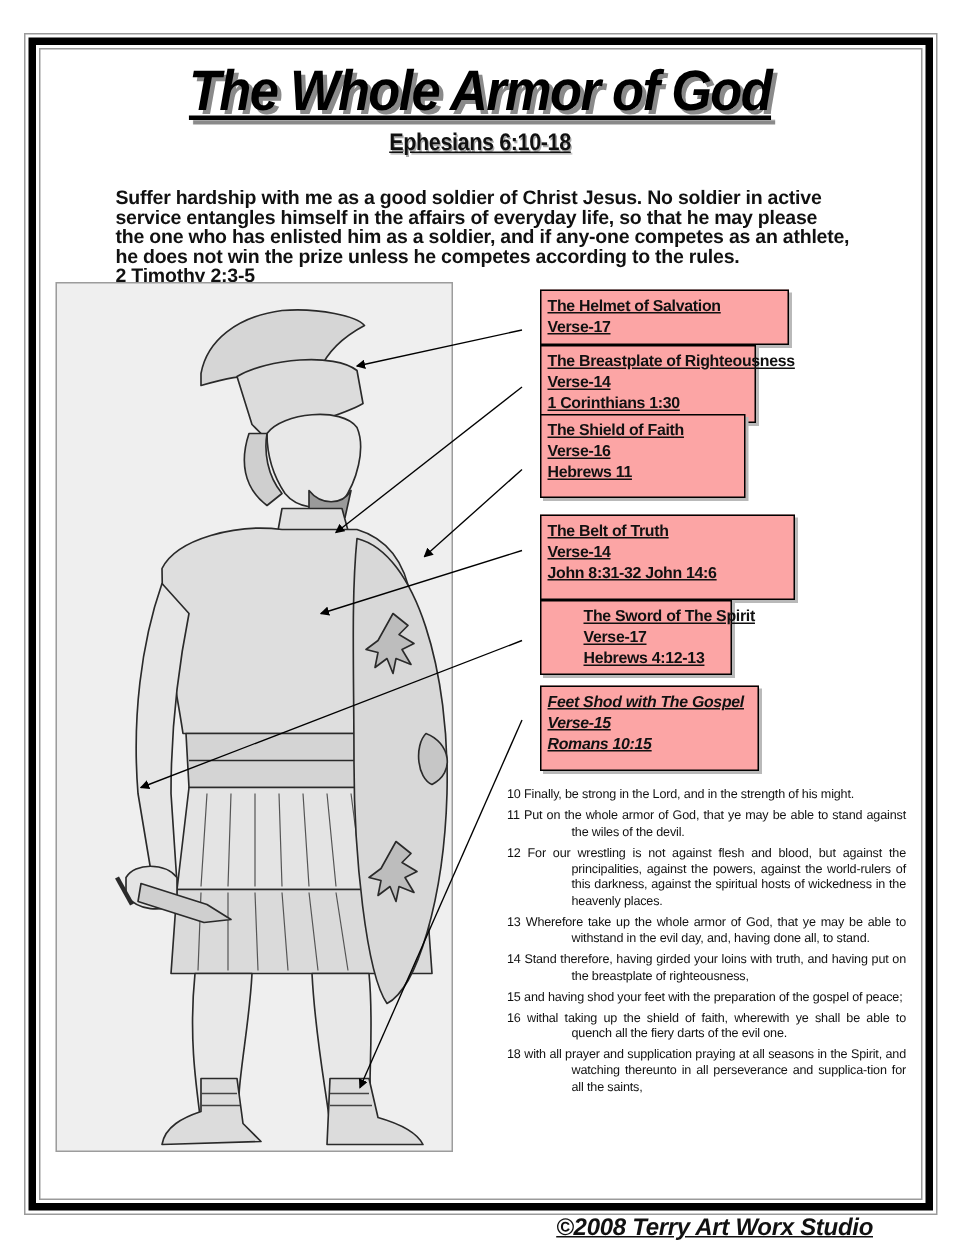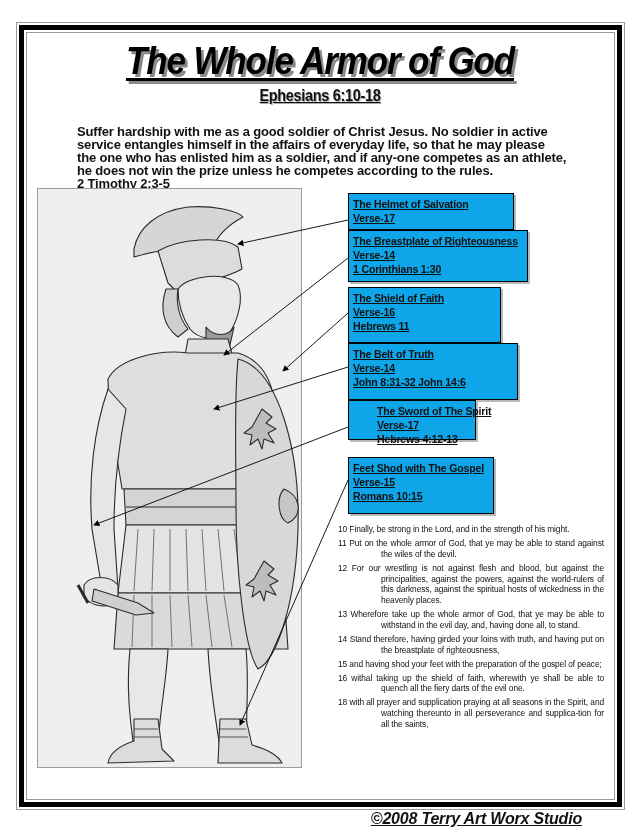--- a/index.html
+++ b/index.html
@@ -22,22 +22,22 @@
   .intro { position: absolute; left: 77px; top: 125px; width: 490px;
            font-size: 13px; font-weight: bold; line-height: 13px; letter-spacing: -0.15px; }
   .intro .ref { display: block; }
 
   .illustration { position: absolute; left: 37px; top: 188px; width: 265px; height: 580px;
                   background: #efefef; border: 1px solid #9c9c9c; overflow: hidden; }
   .illustration svg { position: absolute; left: 0; top: 0; }
 
   .arrows { position: absolute; left: 0; top: 0; pointer-events: none; }
 
-  .label-box { position: absolute; background: #0ea5e9; border: 1px solid #000;
-               box-shadow: 2px 2px 0 #b9b9b9; padding: 3px 4px 3px 4px; }
+  .label-box { position: absolute; background: #fca5a5; border: 1px solid #000;
+               box-shadow: 2px 2px 0 #b9b9b9; padding: 3px 4px 3px 4px; margin-left: 12px; }
   .label-box .line { display: block; font-weight: bold; font-size: 10.6px; line-height: 14px;
                      text-decoration: underline; letter-spacing: -0.2px; white-space: nowrap; }
 
   .verses { position: absolute; left: 338px; top: 524px; width: 266px; font-size: 8.4px; line-height: 10.8px; letter-spacing: -0.1px; }
   .verse { margin-bottom: 3.2px; text-align: justify; text-indent: -43px; padding-left: 43px; }
   .verse .num { font-weight: normal; }
 
   .copyright { position: absolute; right: 58px; top: 810px; font-weight: bold; font-style: italic;
                font-size: 16px; text-decoration: underline; letter-spacing: -0.2px; }
 </style>
@@ -120,41 +120,41 @@
     <line x1="348" y1="367" x2="214" y2="409"></line>
     <line x1="348" y1="427" x2="94" y2="525"></line>
     <line x1="348" y1="480" x2="240" y2="725"></line>
   </g>
 </svg>
 
 <div class="label-box" style="left:348px; top:193px; width:166px; height:37px;">
   <span class="line">The Helmet of Salvation</span>
   <span class="line">Verse-17</span>
 </div>
-<div class="label-box" style="left:348px; top:230px; width:180px; height:52px;">
+<div class="label-box" style="left:348px; top:230px; width:144px; height:52px;">
   <span class="line">The Breastplate of Righteousness</span>
   <span class="line">Verse-14</span>
   <span class="line">1 Corinthians 1:30</span>
 </div>
-<div class="label-box" style="left:348px; top:287px; width:153px; height:56px;">
+<div class="label-box" style="left:348px; top:276px; width:137px; height:56px;">
   <span class="line">The Shield of Faith</span>
   <span class="line">Verse-16</span>
   <span class="line">Hebrews 11</span>
 </div>
 <div class="label-box" style="left:348px; top:343px; width:170px; height:57px;">
   <span class="line">The Belt of Truth</span>
   <span class="line">Verse-14</span>
   <span class="line">John 8:31-32 John 14:6</span>
 </div>
-<div class="label-box" style="left:348px; top:400px; width:128px; height:40px;padding-left:28px;">
+<div class="label-box" style="left:348px; top:400px; width:128px; height:50px;padding-left:28px;">
   <span class="line">The Sword of The Spirit</span>
   <span class="line">Verse-17</span>
   <span class="line">Hebrews 4:12-13</span>
 </div>
-<div class="label-box" style="left:348px; top:457px; width:146px; height:57px;">
+<div class="label-box" style="left:348px; top:457px; width:146px; height:57px;font-style:italic;">
   <span class="line">Feet Shod with The Gospel</span>
   <span class="line">Verse-15</span>
   <span class="line">Romans 10:15</span>
 </div>
 
 <div class="verses">
   <div class="verse"><span class="num">10</span> <span>Finally, be strong in the Lord, and in the strength of his might.</span></div>
   <div class="verse"><span class="num">11</span> <span>Put on the whole armor of God, that ye may be able to stand against the wiles of the devil.</span></div>
   <div class="verse"><span class="num">12</span> <span>For our wrestling is not against flesh and blood, but against the principalities, against the powers, against the world-rulers of this darkness, against the spiritual hosts of wickedness in the heavenly places.</span></div>
   <div class="verse"><span class="num">13</span> <span>Wherefore take up the whole armor of God, that ye may be able to withstand in the evil day, and, having done all, to stand.</span></div>

